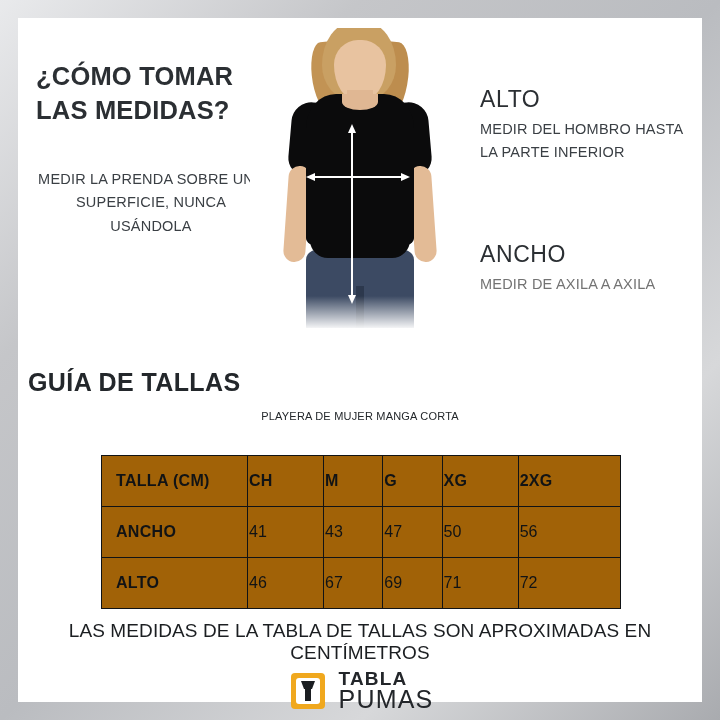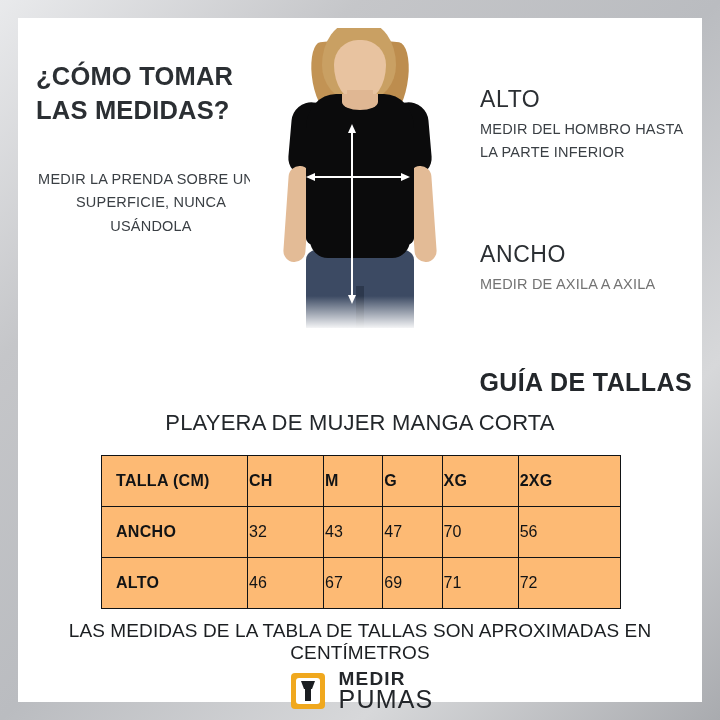--- a/index.html
+++ b/index.html
@@ -213,36 +213,36 @@
     position: absolute;
     left: 452px; top: 245px;
     width: 210px;
     font-size: 14.5px; color: #737373; line-height: 1.62; letter-spacing: 0.2px;
   }
 
   
   .guide-title {
     position: absolute;
     left: 0; top: 340px; width: 664px;
-    text-align: right;
+    text-align: left;
     font-size: 25px; font-weight: bold; color: #23272b; letter-spacing: 0.4px;
   }
   .guide-sub {
     position: absolute;
     left: 0; top: 382px; width: 664px;
     text-align: center;
-    font-size: 22px; color: #23272b; letter-spacing: 0.2px;
+    font-size: 11px; color: #23272b; letter-spacing: 0.2px;
   }
 
   table.sizes {
     position: absolute;
     left: 73px; top: 427px;
     width: 520px;
     border-collapse: collapse;
-    background: #fdba74;
+    background: #a16207;
   }
   table.sizes td {
     border: 1.4px solid #111315;
     height: 51px;
     text-align: left;
     font-size: 16px;
     color: #111315;
   }
   table.sizes td.rowhead {
     font-weight: bold;
@@ -337,24 +337,24 @@
           <tr>
             <td class="rowhead">TALLA (CM)</td>
             <td class="colhead">CH</td>
             <td class="colhead">M</td>
             <td class="colhead">G</td>
             <td class="colhead">XG</td>
             <td class="colhead">2XG</td>
           </tr>
           <tr>
             <td class="rowhead">ANCHO</td>
-            <td>32</td>
+            <td>41</td>
             <td>43</td>
             <td>47</td>
-            <td>70</td>
+            <td>50</td>
             <td>56</td>
           </tr>
           <tr>
             <td class="rowhead">ALTO</td>
             <td>46</td>
             <td>67</td>
             <td>69</td>
             <td>71</td>
             <td>72</td>
           </tr>
@@ -367,19 +367,19 @@
       <div class="logo-mark">
         <svg viewBox="0 0 42 44" width="42" height="44">
           <rect x="4" y="4" width="34" height="36" rx="4" fill="#f0a81e"></rect>
           <rect x="9" y="9" width="24" height="26" rx="3" fill="#ffffff"></rect>
           <path d="M14 12 l3 8 h8 l3 -8 z" fill="#1b1e21"></path>
           <rect x="18" y="20" width="6" height="12" fill="#1b1e21"></rect>
           <circle cx="21" cy="19" r="3.2" fill="#1b1e21"></circle>
         </svg>
       </div>
       <div class="logo-words">
-        <span class="l1">MEDIR</span>
+        <span class="l1">TABLA</span>
         <span class="l2">PUMAS</span>
       </div>
     </div>
 
   </div>
 </div>
 
 </body></html>

